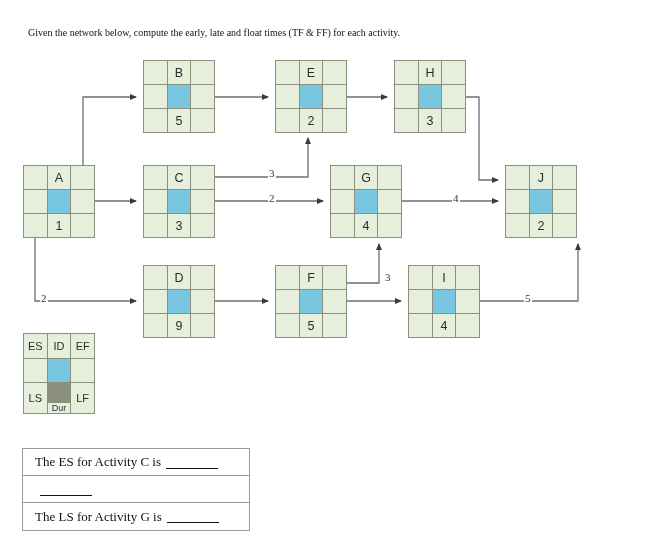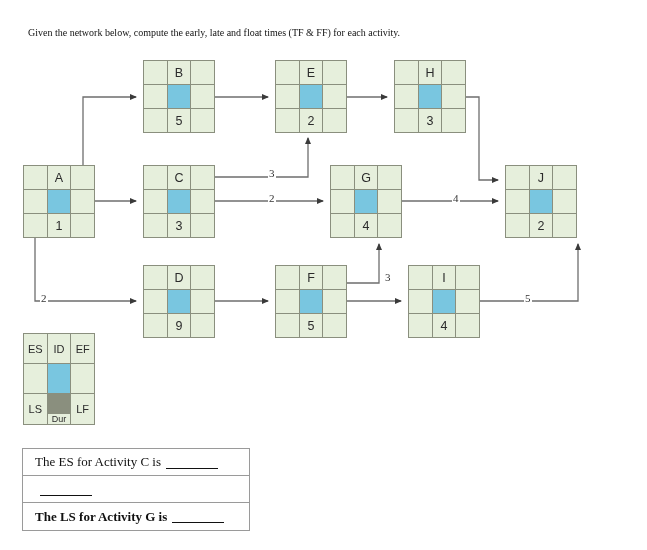--- a/index.html
+++ b/index.html
@@ -112,21 +112,20 @@
     display: flex;
     align-items: center;
     padding-left: 12px;
     font-size: 13px;
     color: #111111;
     box-sizing: border-box;
     white-space: nowrap;
   }
   #questions .qrow:last-child {
     border-bottom: none;
-    font-weight: bold;
   }
   .blank {
     display: inline-block;
     border-bottom: 1.5px solid #111111;
     width: 52px;
     margin-left: 5px;
     height: 12px;
   }
 </style>
 </head>
@@ -285,21 +284,21 @@
     <div class="cell id">I</div>
     <div class="cell"></div>
     <div class="cell"></div>
     <div class="cell mid"></div>
     <div class="cell"></div>
     <div class="cell"></div>
     <div class="cell dur">4</div>
     <div class="cell"></div>
   </div>
 
-  <div class="node" id="legend-node" style="left:23px; top:333px; width:72px; height:92px;">
+  <div class="node" id="legend-node" style="left:23px; top:333px; width:72px; height:81px;">
     <div class="cell">ES</div>
     <div class="cell">ID</div>
     <div class="cell">EF</div>
     <div class="cell"></div>
     <div class="cell mid"></div>
     <div class="cell"></div>
     <div class="cell">LS</div>
     <div class="cell small">Dur</div>
     <div class="cell">LF</div>
   </div>

